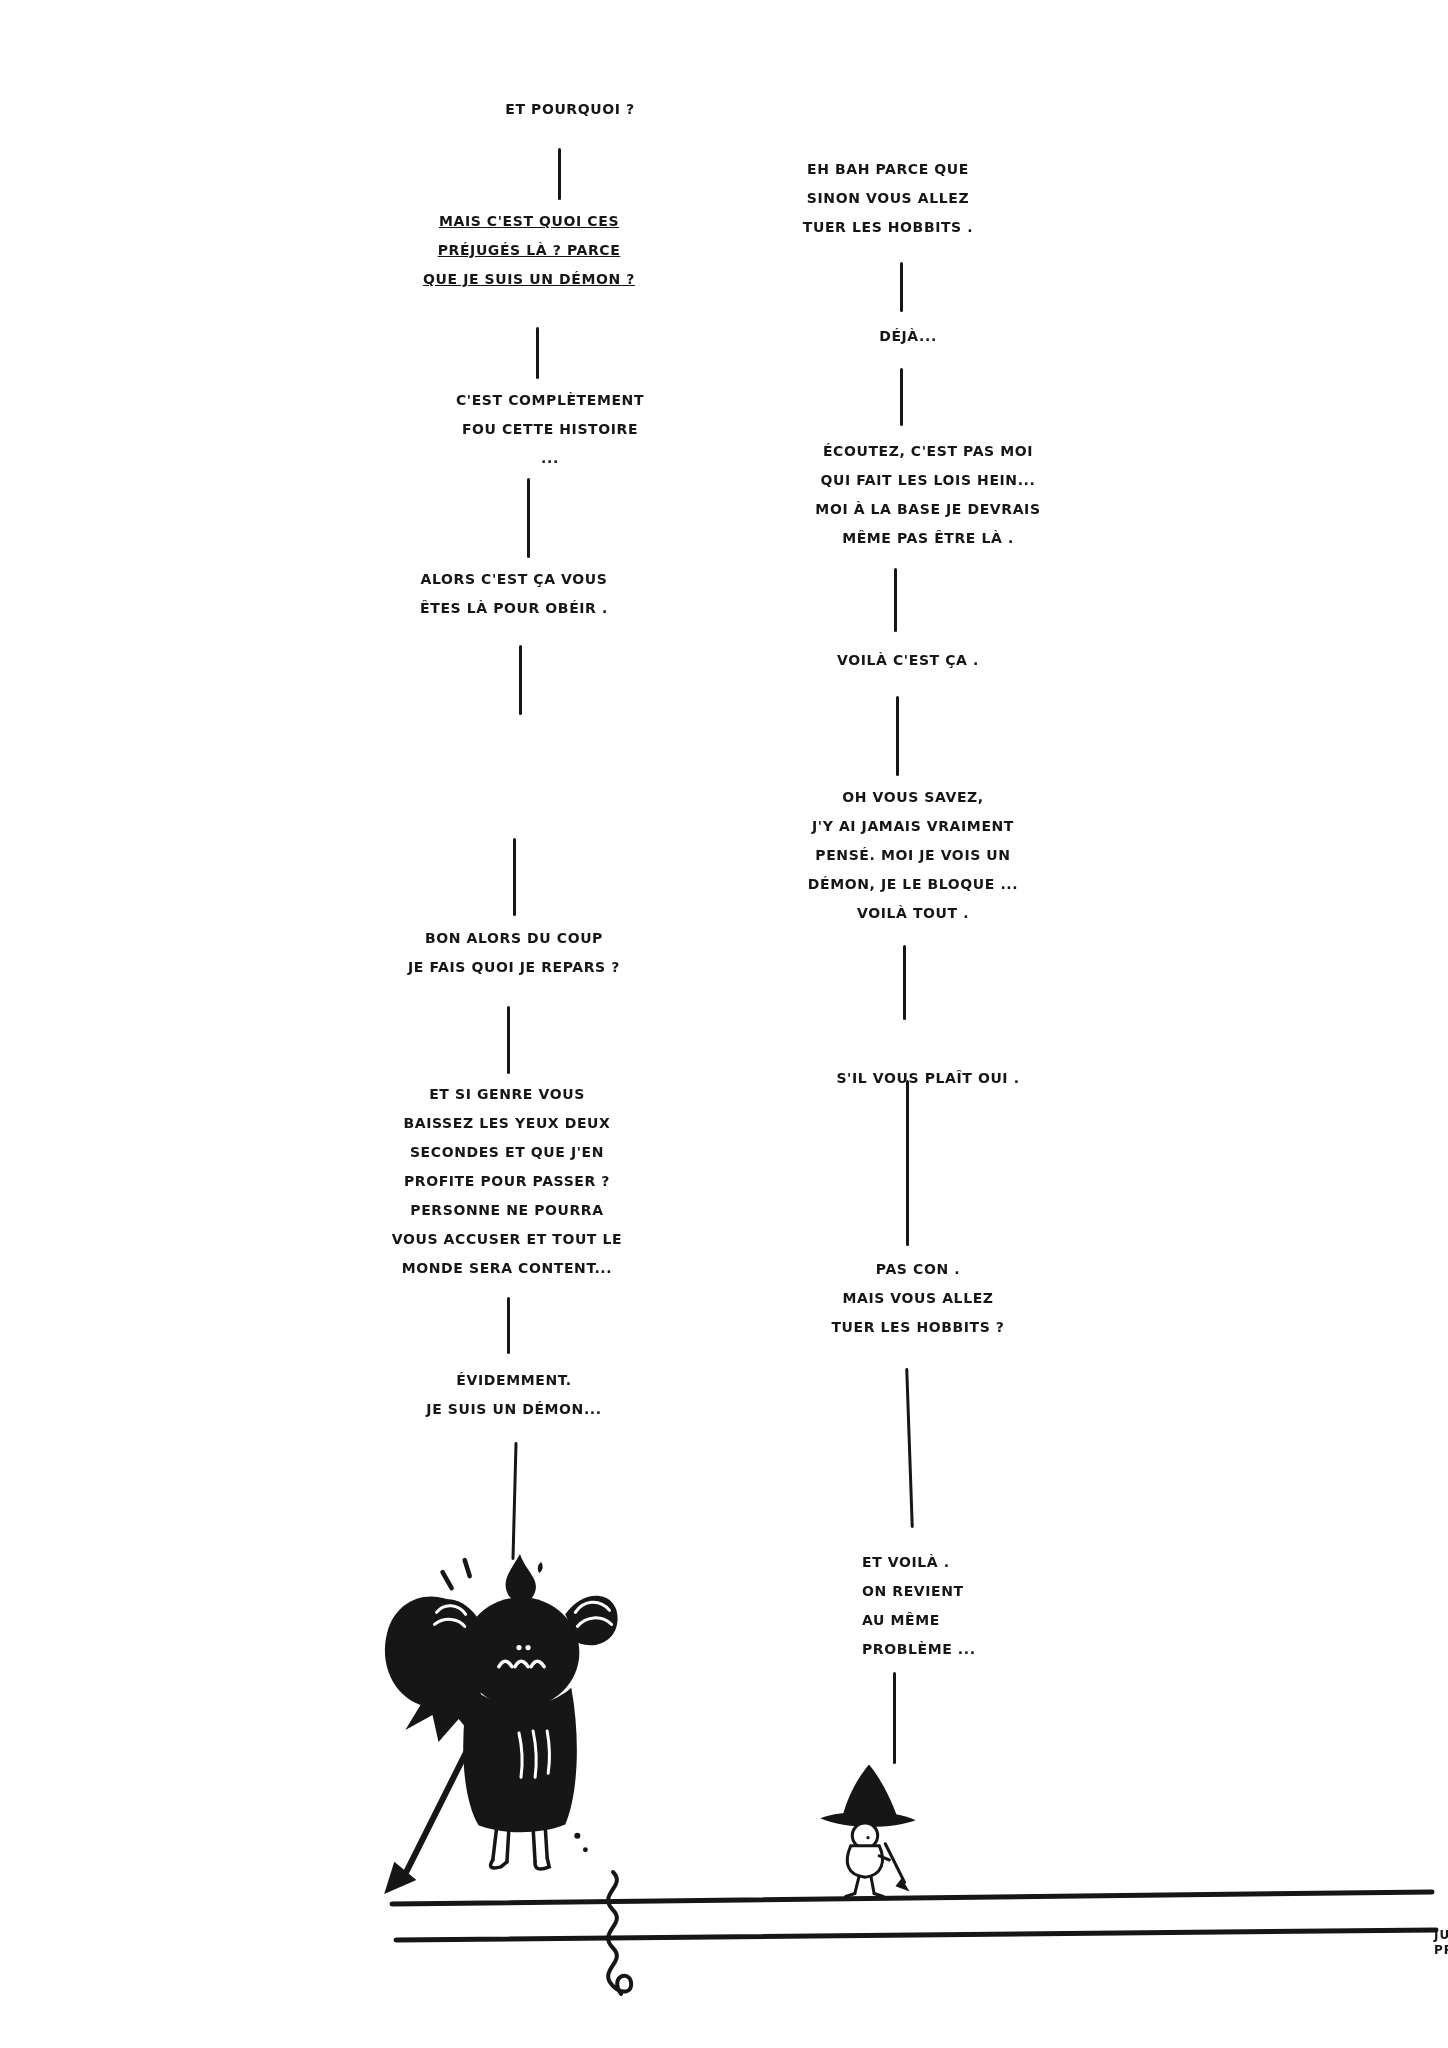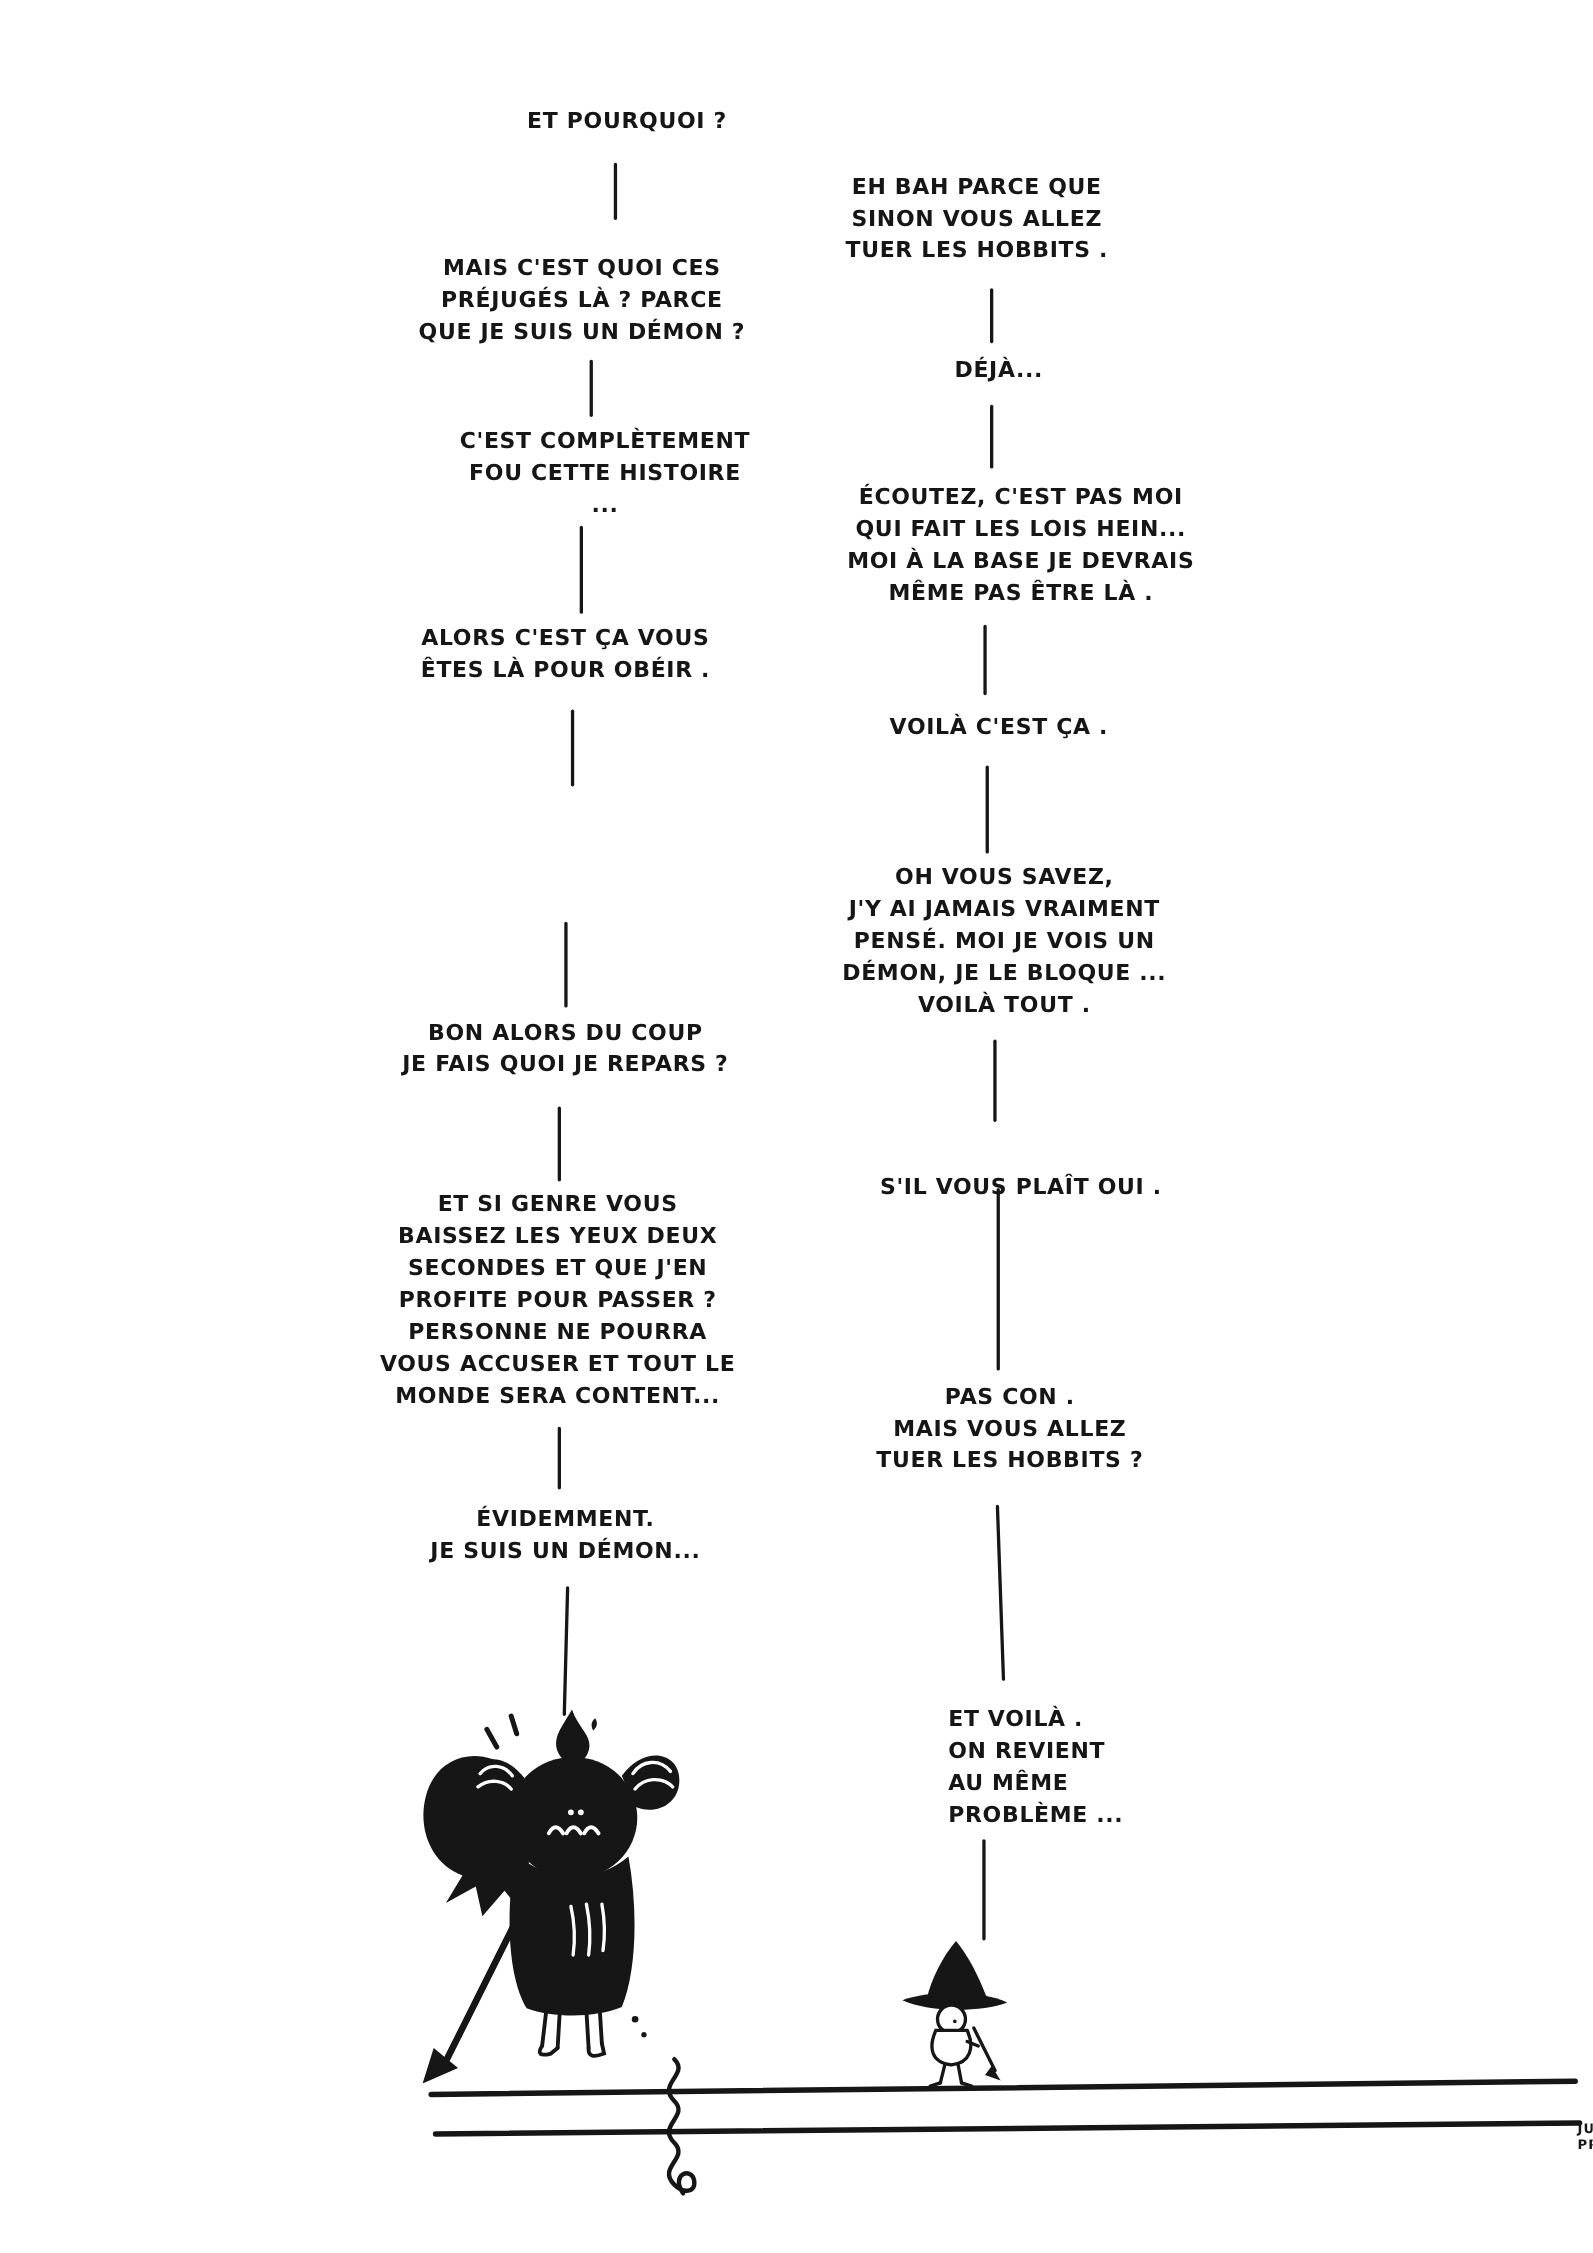--- a/index.html
+++ b/index.html
@@ -14,21 +14,21 @@
     background: #ffffff;
     overflow: hidden;
     font-family: "DejaVu Sans", sans-serif;
     color: #161616;
   }
   .bubble {
     position: absolute;
     white-space: pre-line;
     text-align: center;
     font-weight: 700;
-    font-size: 20px;
+    font-size: 14px;
     line-height: 29px;
     letter-spacing: 0.6px;
     color: #161616;
   }
   .bubble.left-align { text-align: left; }
   .connector {
     position: absolute;
     width: 3px;
     background: #161616;
     border-radius: 2px;
@@ -47,21 +47,21 @@
   svg { position: absolute; display: block; }
 </style>
 </head>
 <body>
 
 <div id="page">
 
   <div class="bubble" style="left:450px; top:95px;  width:240px;">ET POURQUOI ?</div>
   <div class="connector" style="left:558px; top:148px; height:52px;"></div>
 
-  <div class="bubble" style="left:359px; top:229px; width:340px;">MAIS C'EST QUOI CES
+  <div class="bubble" style="left:359px; top:207px; width:340px;text-decoration:underline;">MAIS C'EST QUOI CES
 PRÉJUGÉS LÀ ? PARCE
 QUE JE SUIS UN DÉMON ?</div>
   <div class="connector" style="left:536px; top:327px; height:52px;"></div>
 
   <div class="bubble" style="left:390px; top:386px; width:320px;">C'EST COMPLÈTEMENT
 FOU CETTE HISTOIRE
 ...</div>
   <div class="connector" style="left:527px; top:478px; height:80px;"></div>
 
   <div class="bubble" style="left:349px; top:565px; width:330px;">ALORS C'EST ÇA VOUS

